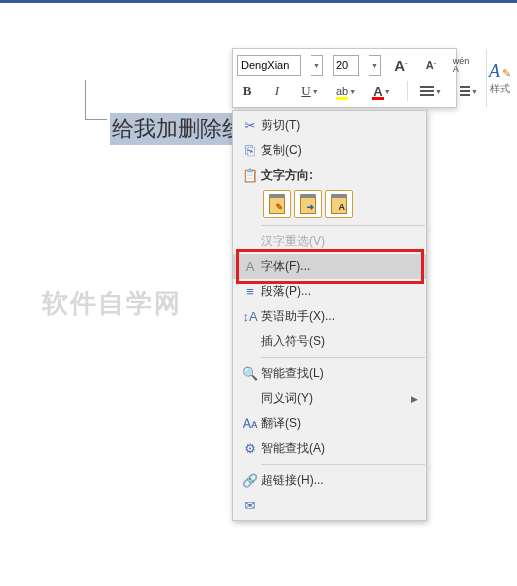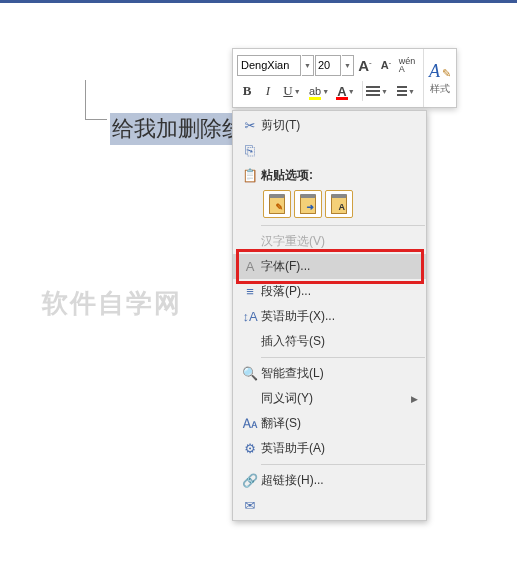--- a/index.html
+++ b/index.html
@@ -2,21 +2,21 @@
 <html><head>
 <meta charset="utf-8">
 <style>
 *{box-sizing:border-box;margin:0;padding:0;font-family:"Microsoft YaHei",SimSun,sans-serif}
 body{background:#fff;width:517px;height:586px;position:relative;overflow:hidden}
 .top-border{position:absolute;top:0;left:0;right:0;height:3px;background:#3b5998}
 .page{position:absolute;top:20px;left:0;right:0;bottom:0;background:#fff}
 .ruler{position:absolute;top:80px;left:85px;width:22px;height:40px;border-left:1px solid #999;border-bottom:1px solid #999}
 .mini-toolbar{position:absolute;top:48px;left:232px;width:225px;height:60px;background:#fff;border:1px solid #c8c8c8;box-shadow:0 2px 6px rgba(0,0,0,0.2);display:flex}
 .tb-main{flex:1;padding:3px 4px}
-.tb-row{display:flex;align-items:center;height:26px;gap:1px}
+.tb-row{display:flex;align-items:center;height:26px;gap:10px}
 .font-input{width:64px;height:21px;border:1px solid #ababab;font-size:11px;padding:0 3px;background:#fff}
 .size-input{width:26px;height:21px;border:1px solid #ababab;font-size:11px;padding:0 2px;background:#fff}
 .dd-btn{width:12px;height:21px;border:1px solid #ababab;border-left:none;background:#fff;display:flex;align-items:center;justify-content:center;font-size:7px;color:#666}
 .tb-btn{width:20px;height:22px;display:flex;align-items:center;justify-content:center;font-size:13px;color:#444;cursor:pointer}
 .tb-btn.wide{width:26px}
 .grow-a{font-size:15px;font-weight:bold}
 .shrink-a{font-size:11px;font-weight:bold}
 .wen{font-size:9px;color:#444;text-align:left;line-height:8px}
 .brush{color:#c0872e}
 .tb-sep{width:1px;height:20px;background:#ddd;margin:0 2px}
@@ -130,24 +130,25 @@
   <div class="wm-main">软件自学网</div>
 </div>
 
 <div class="ctx-menu">
   <div class="mi">
     <div class="mi-icon">✂</div>
     <span class="mi-label">剪切(T)</span>
   </div>
   <div class="mi">
     <div class="mi-icon">⎘</div>
+    <span class="mi-label">复制(C)</span>
   </div>
   <div class="mi">
     <div class="mi-icon">📋</div>
-    <span class="mi-label" style="font-weight:bold">粘贴选项:</span>
+    <span class="mi-label" style="font-weight:bold">文字方向:</span>
   </div>
   <div class="paste-opts">
     <div class="paste-opt">
         <div class="clip-ic">
           <span class="clip-badge" style="color:#c06000">✎</span>
         </div>
       </div>
     <div class="paste-opt">
         <div class="clip-ic">
           <span class="clip-badge" style="color:#2a5db0">➜</span>
@@ -189,21 +190,21 @@
     <div class="mi-icon"></div>
     <span class="mi-label">同义词(Y)</span>
     <span class="mi-arrow">▶</span>
   </div>
   <div class="mi">
     <div class="mi-icon">🗛</div>
     <span class="mi-label">翻译(S)</span>
   </div>
   <div class="mi">
     <div class="mi-icon">⚙</div>
-    <span class="mi-label">英语助手(A)</span>
+    <span class="mi-label">智能查找(A)</span>
   </div>
   <div class="sep"></div>
   <div class="mi">
     <div class="mi-icon">🔗</div>
     <span class="mi-label">超链接(H)...</span>
   </div>
   <div class="mi">
     <div class="mi-icon">✉</div>
   </div>
 </div>

